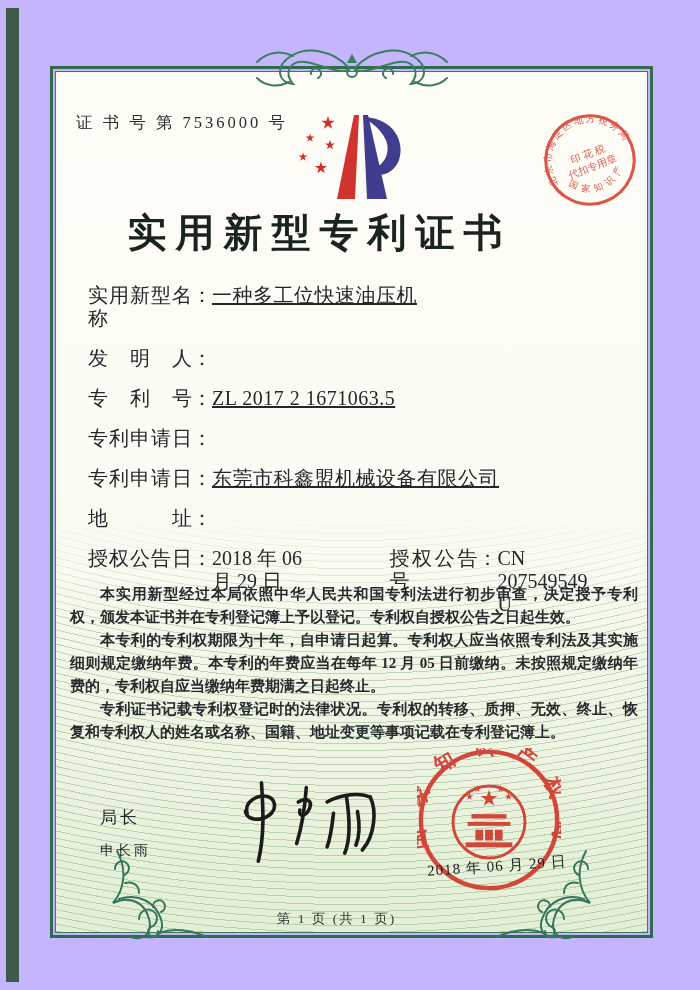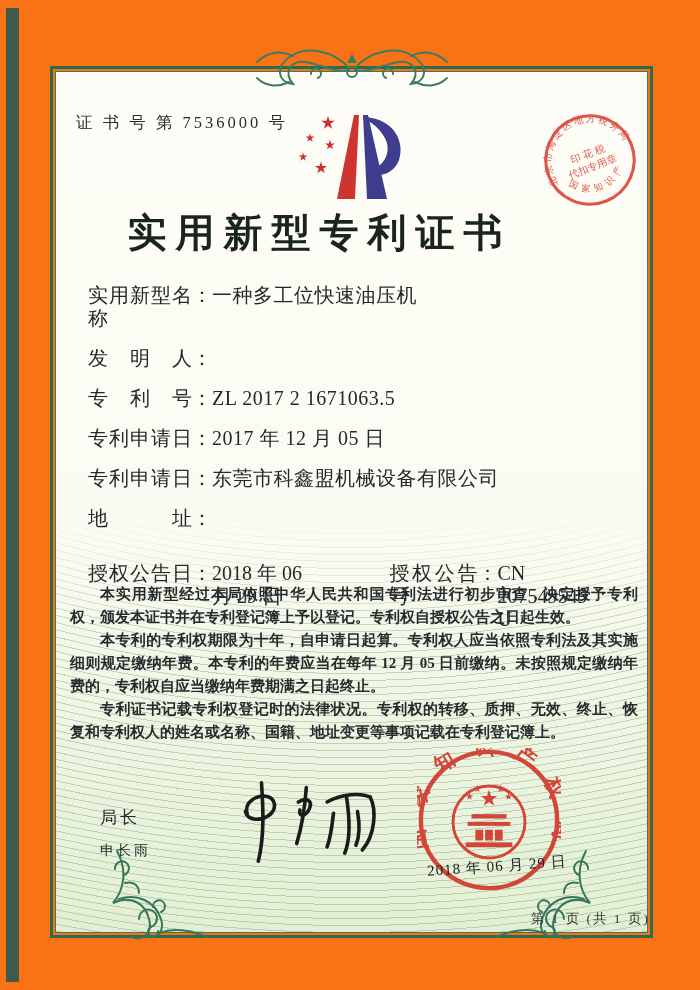--- a/index.html
+++ b/index.html
@@ -1,19 +1,19 @@
 <!DOCTYPE html>
 <html><head>
 <meta charset="utf-8">
 <style>
   * { margin:0; padding:0; box-sizing:border-box; }
   html,body { width:700px; height:990px; }
   body { font-family:"Liberation Serif","DejaVu Serif",serif; background:#fcfbf6; position:relative; overflow:hidden; }
 
-  .photo { position:absolute; inset:0; background:#f97316; }
+  .photo { position:absolute; inset:0; background:#c4b5fd; }
 
   
   .spine { position:absolute; left:6px; top:8px; width:13px; height:974px; background:#3f5a4a; }
 
   
   .frame { position:absolute; left:50px; top:66px; width:603px; height:872px; border:3px solid #2e6b4e; }
   .frame-inner { position:absolute; inset:2px; border:1px solid #3c7a5a; }
 
   
   .paper { position:absolute; inset:3px; background:linear-gradient(to bottom,#fdfcf6 0%,#fcfbf3 48%,#f1f6e6 72%,#e3efd4 100%); }
@@ -28,39 +28,39 @@
 
   .tax-stamp { position:absolute; left:542px; top:112px; width:96px; height:96px; transform:rotate(-21deg); opacity:.92; }
 
   .title { position:absolute; left:53px; top:206px; width:533px; text-align:center;
     font-size:39px; font-weight:700; letter-spacing:9px; color:#1a241e; }
 
   .fields { position:absolute; left:88px; top:284px; width:500px; font-size:20px; color:#23282b; }
   .field-row { display:flex; line-height:23px; margin-bottom:17px; }
   .f-label { width:104px; text-align:justify; text-align-last:justify; flex:none; }
   .f-colon { width:20px; flex:none; }
-  .f-value { flex:1; letter-spacing:0.5px; }
+  .f-value { flex:1; letter-spacing:0.5px;text-decoration:underline; }
   .split { display:flex; }
-  .split .pair { display:flex;margin-top:15px; }
+  .split .pair { display:flex; }
   .split .pair.right { margin-left:72px; }
   .split .pair.right .f-label { width:88px; }
 
   .body-text { position:absolute; left:70px; top:583px; width:568px; font-size:15px;
     line-height:23px; color:#262b2d; text-align:justify; }
   .body-text p { text-indent:2em;font-weight:bold; }
 
   .sig-title { position:absolute; left:100px; top:806px; font-size:17px; letter-spacing:3px; color:#23282b; }
   .sig-name  { position:absolute; left:100px; top:842px; font-size:14px; letter-spacing:3px; color:#23282b; }
   .signature { position:absolute; left:212px; top:778px; width:195px; height:88px; }
 
   .round-seal { position:absolute; left:417px; top:748px; width:144px; height:144px; opacity:.93; }
   .seal-date { position:absolute; left:418px; top:857px; width:158px; text-align:center;
     font-size:15px; color:#1d1d1d; letter-spacing:1px; transform:rotate(-4deg); z-index:5; }
 
-  .footer { position:absolute; left:53px; top:910px; width:597px; text-align:right;
+  .footer { position:absolute; left:38px; top:910px; width:597px; text-align:center;
     font-size:13.5px; letter-spacing:2px; color:#333834; }
 
   .orn-top { position:absolute; left:245px; top:40px; width:214px; height:56px; }
   .orn-bl { position:absolute; left:54px; bottom:-6px; width:104px; height:104px; }
   .orn-br { position:absolute; right:54px; bottom:-6px; width:104px; height:104px; transform:scaleX(-1); }
   .orn-top, .orn-bl, .orn-br { z-index:4; }
   .frame { z-index:2; }
   .over { position:absolute; inset:0; z-index:3; }
 </style>
 </head>
@@ -160,21 +160,20 @@
           <span class="f-colon">：</span>
       </div>
       <div class="field-row">
         <span class="f-label">专利号</span>
           <span class="f-colon">：</span>
         <span class="f-value">ZL 2017 2 1671063.5</span>
       </div>
       <div class="field-row">
         <span class="f-label">专利申请日</span>
           <span class="f-colon">：</span>
-        <span class="f-value">2017 年 12 月 05 日</span>
       </div>
       <div class="field-row">
         <span class="f-label">专利申请日</span>
           <span class="f-colon">：</span>
         <span class="f-value">东莞市科鑫盟机械设备有限公司</span>
       </div>
       <div class="field-row">
         <span class="f-label">地址</span>
           <span class="f-colon">：</span>
       </div>

